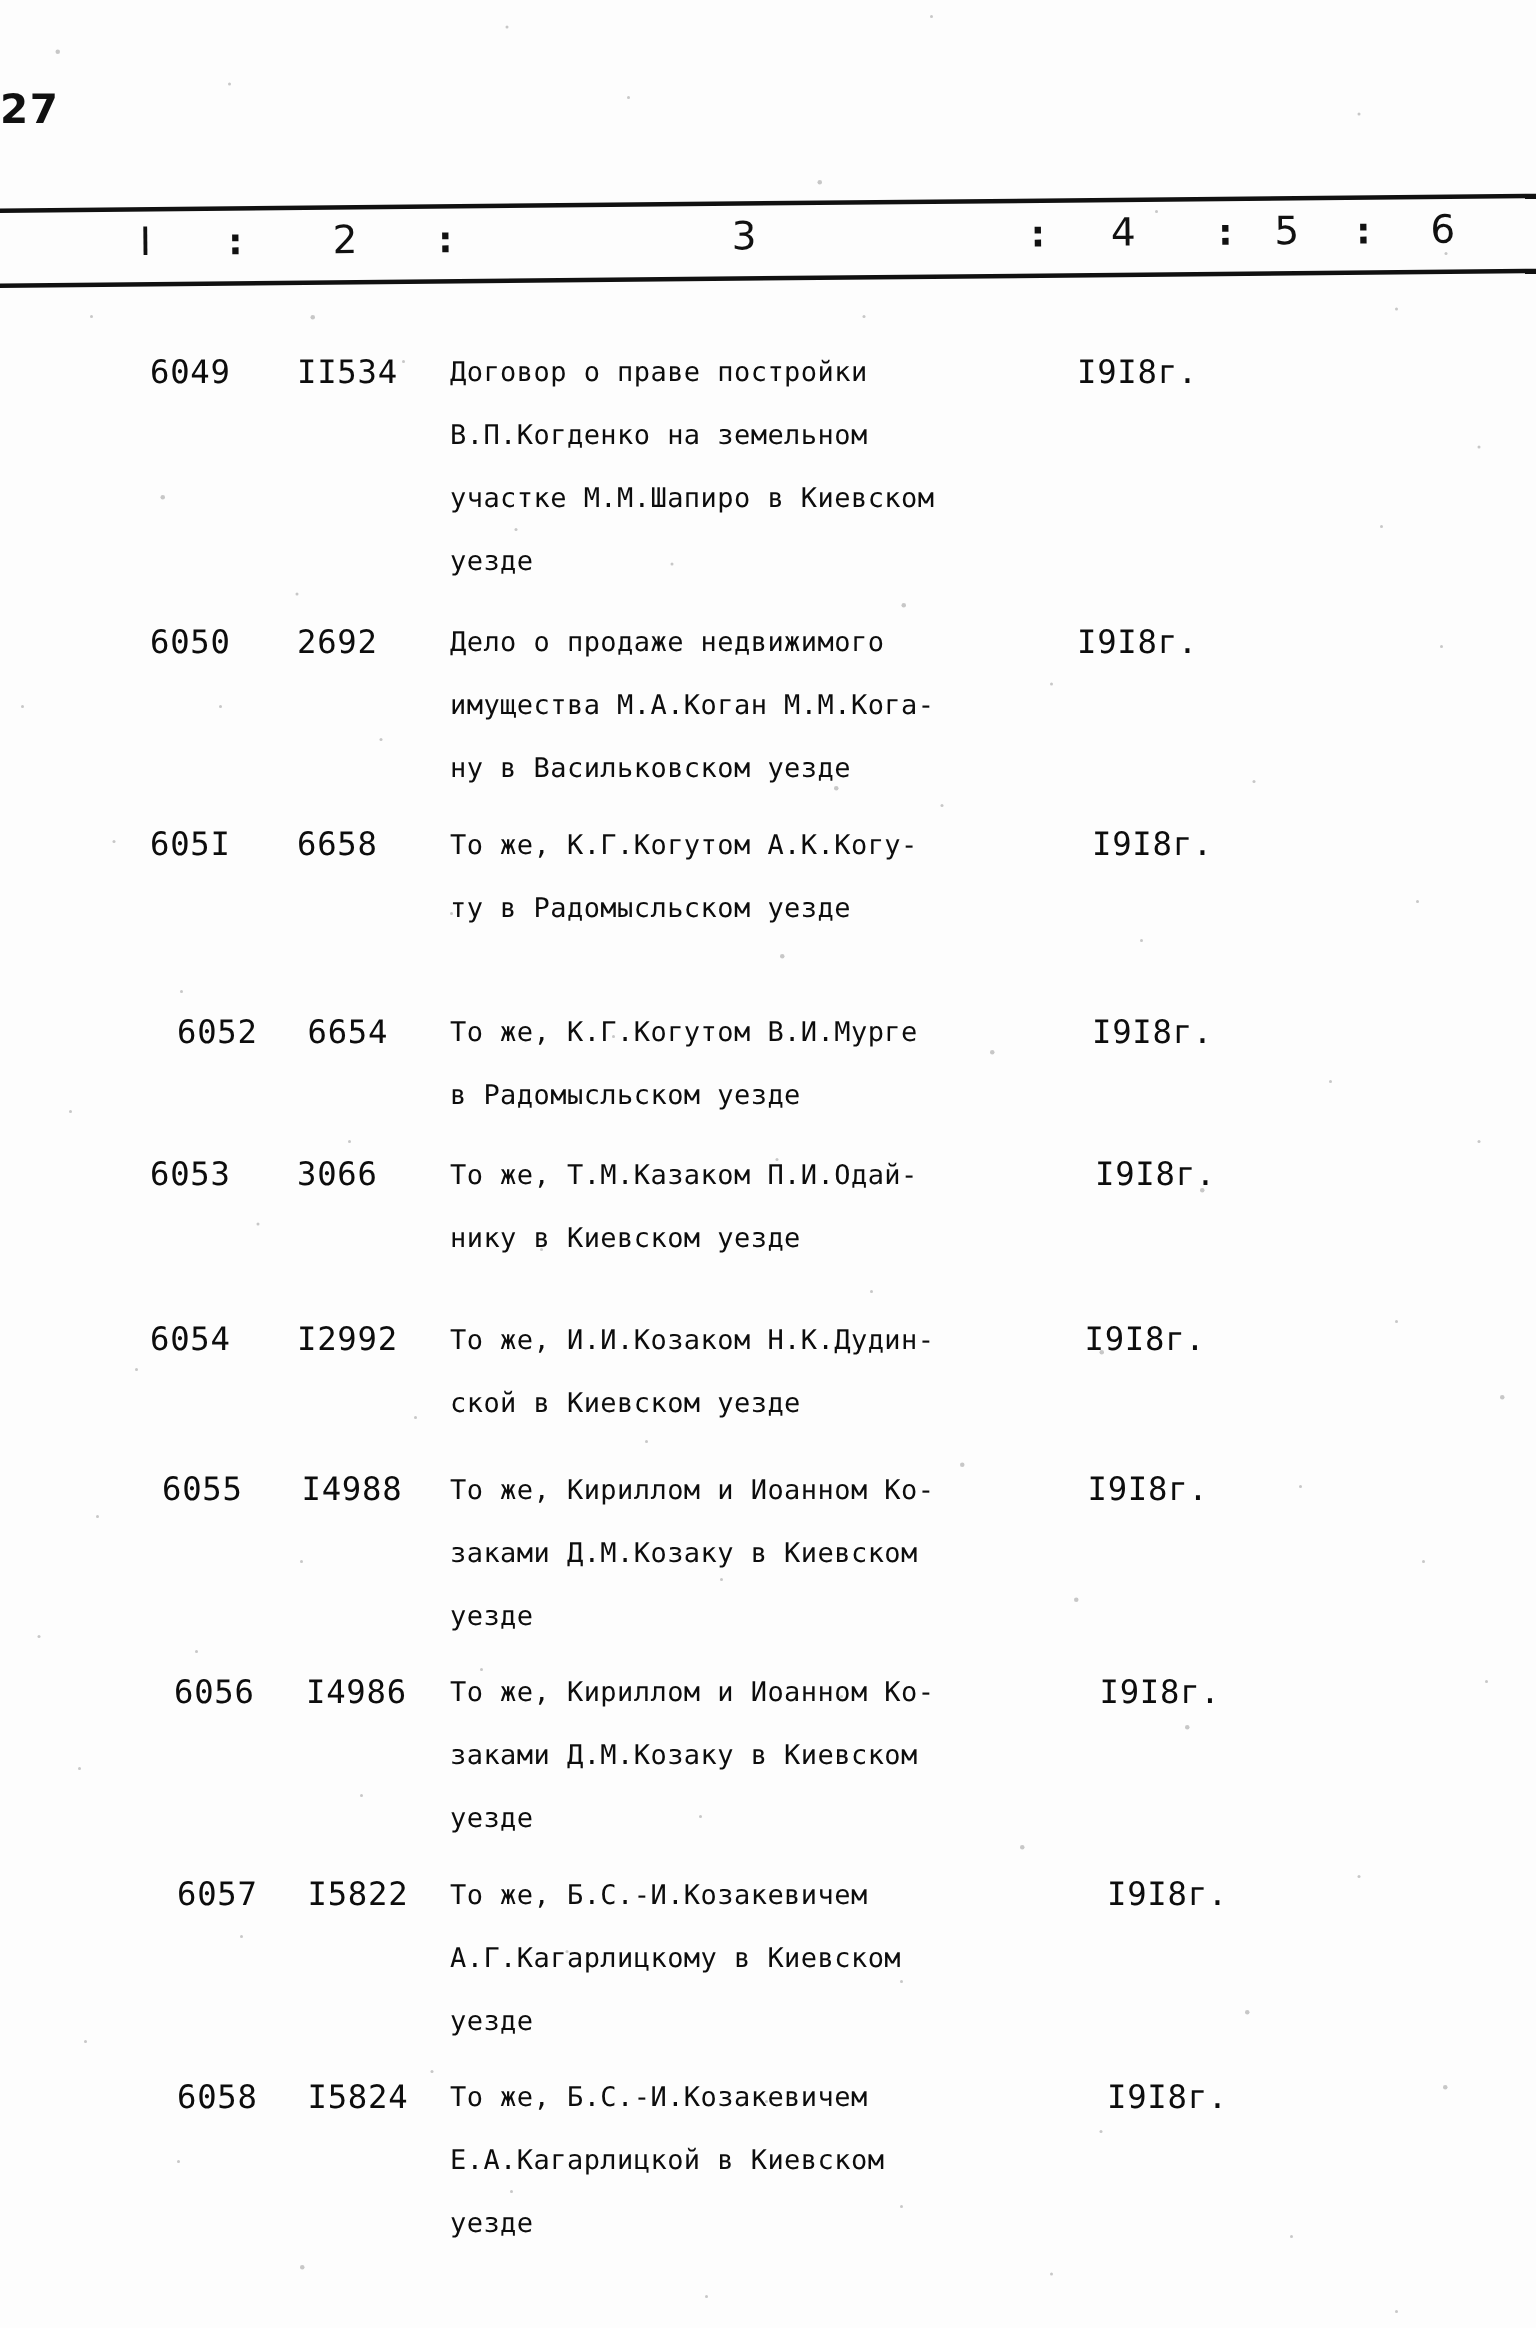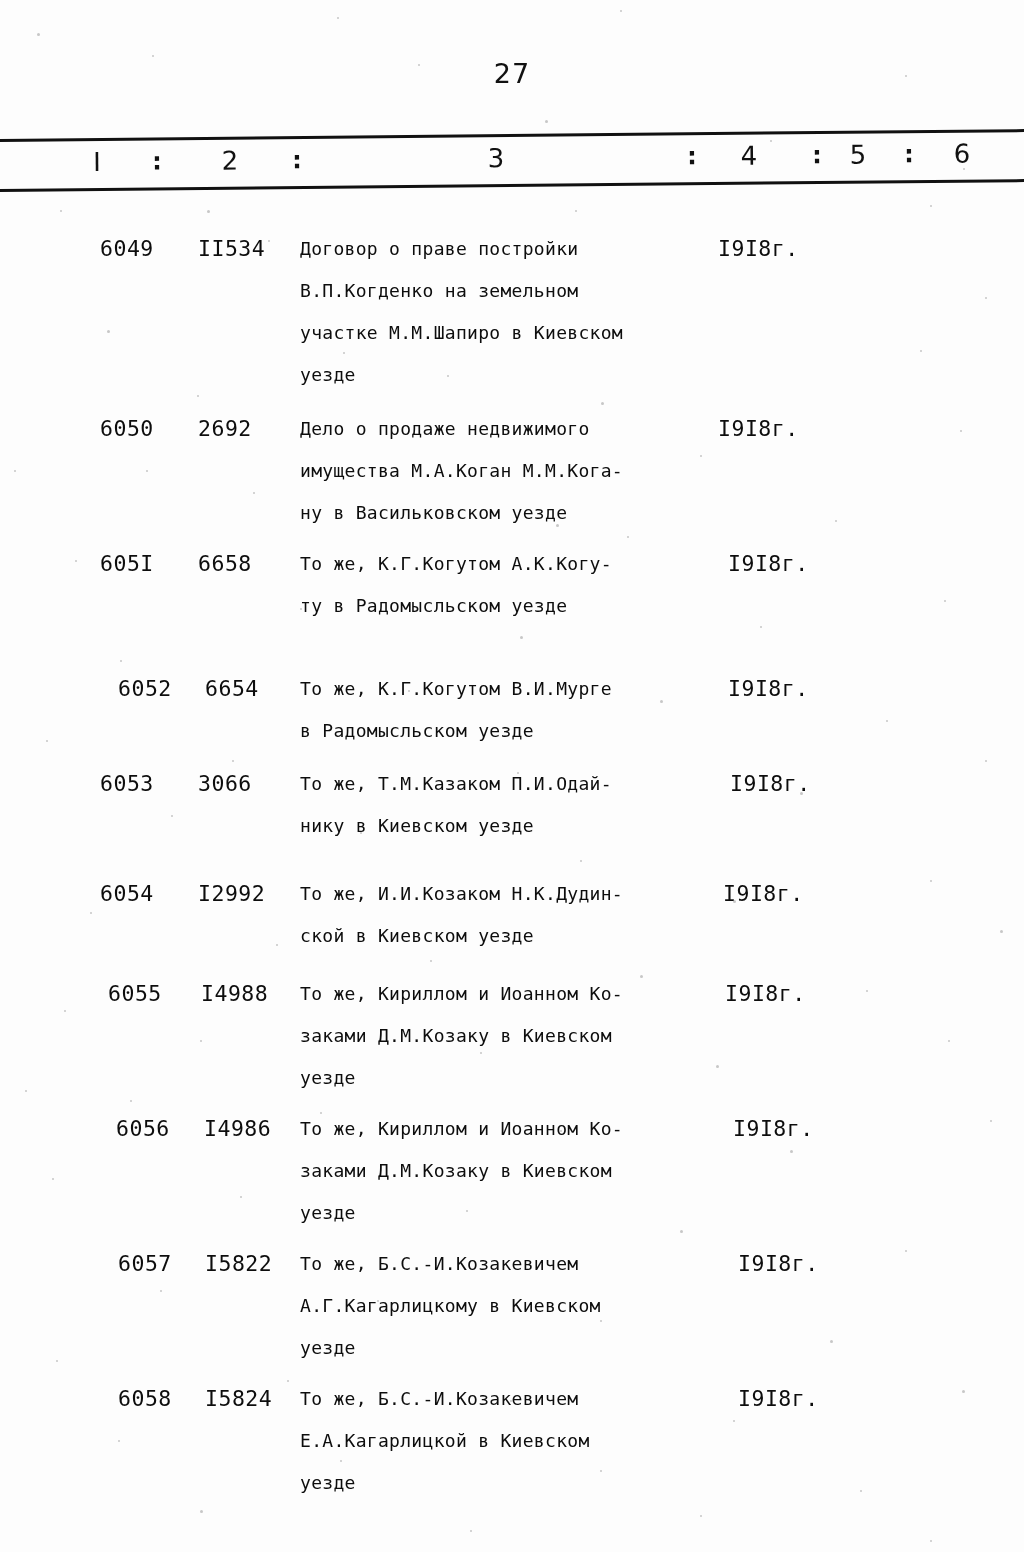--- a/index.html
+++ b/index.html
@@ -16,25 +16,26 @@
     font-family: "DejaVu Sans Mono", "Liberation Mono", monospace;
     color: #0d0d0d;
   }
 
   
   .page-number {
     position: absolute;
     top: 58px;
     left: 0;
     width: 1024px;
-    text-align: center;
+    text-align: left;
     font-family: "DejaVu Sans", "Liberation Sans", sans-serif;
     font-size: 27px;
     letter-spacing: 1px;
     color: #111;
+    font-weight: bold;
   }
 
   
   .header-band {
     position: absolute;
     top: 134px;
     left: -8px;
     width: 1044px;
     height: 56px;
     transform: rotate(-0.55deg);

